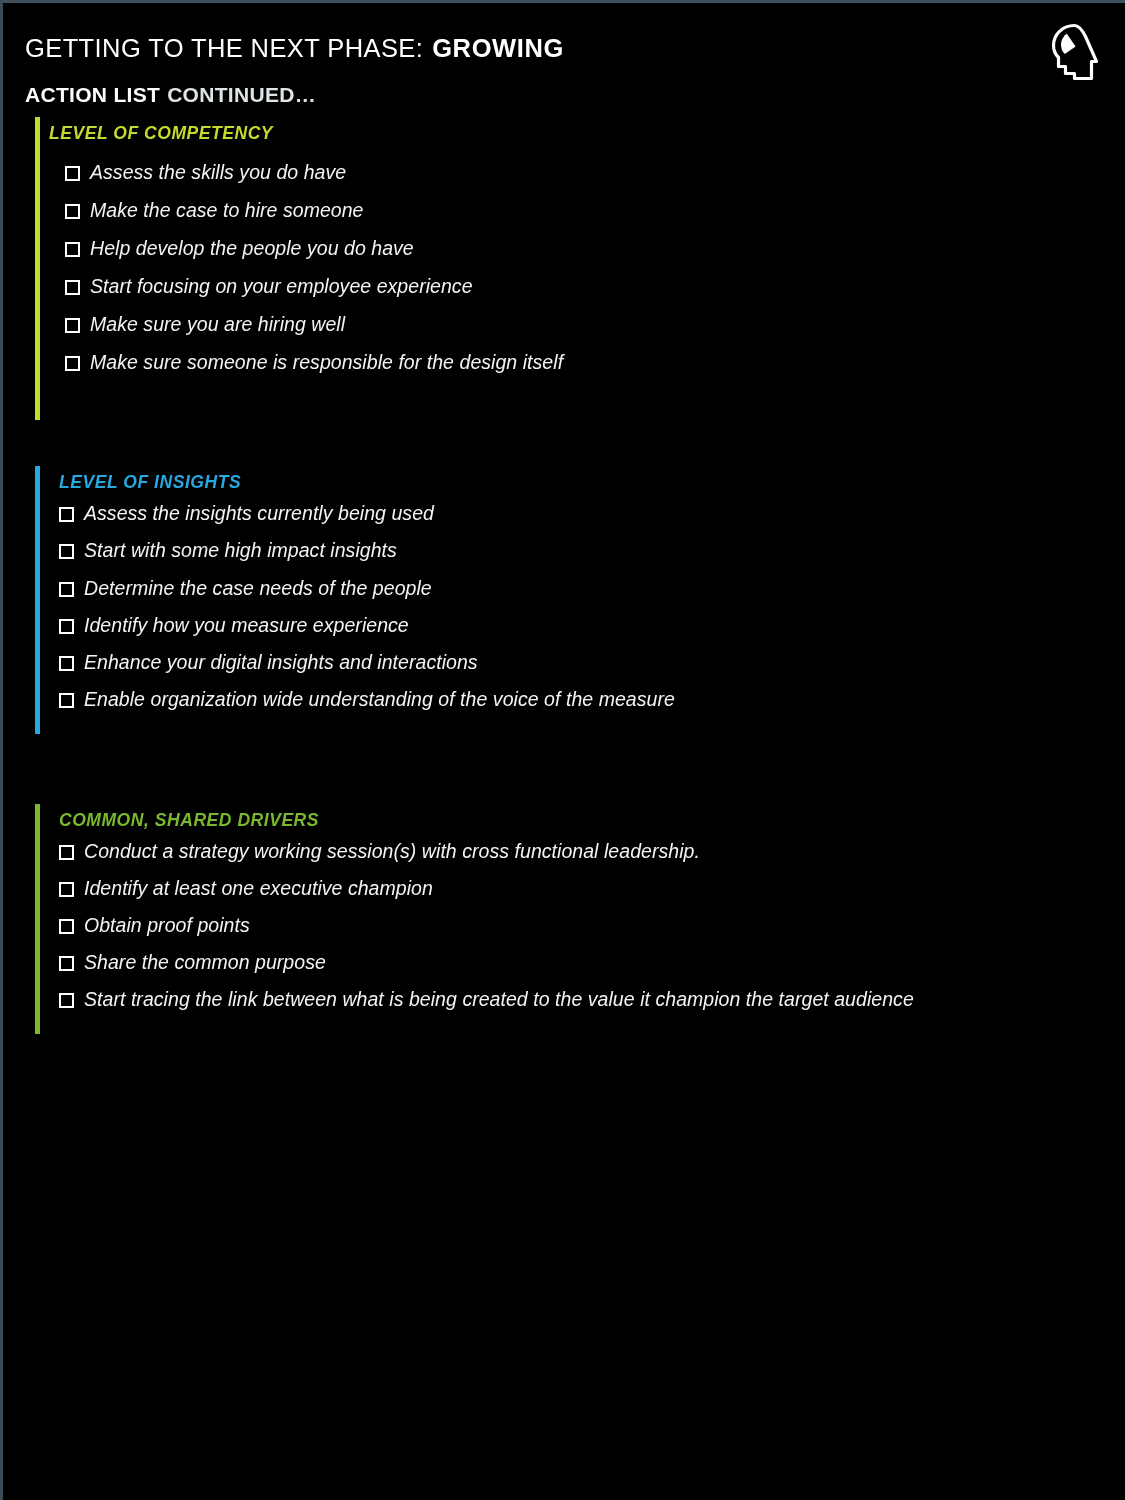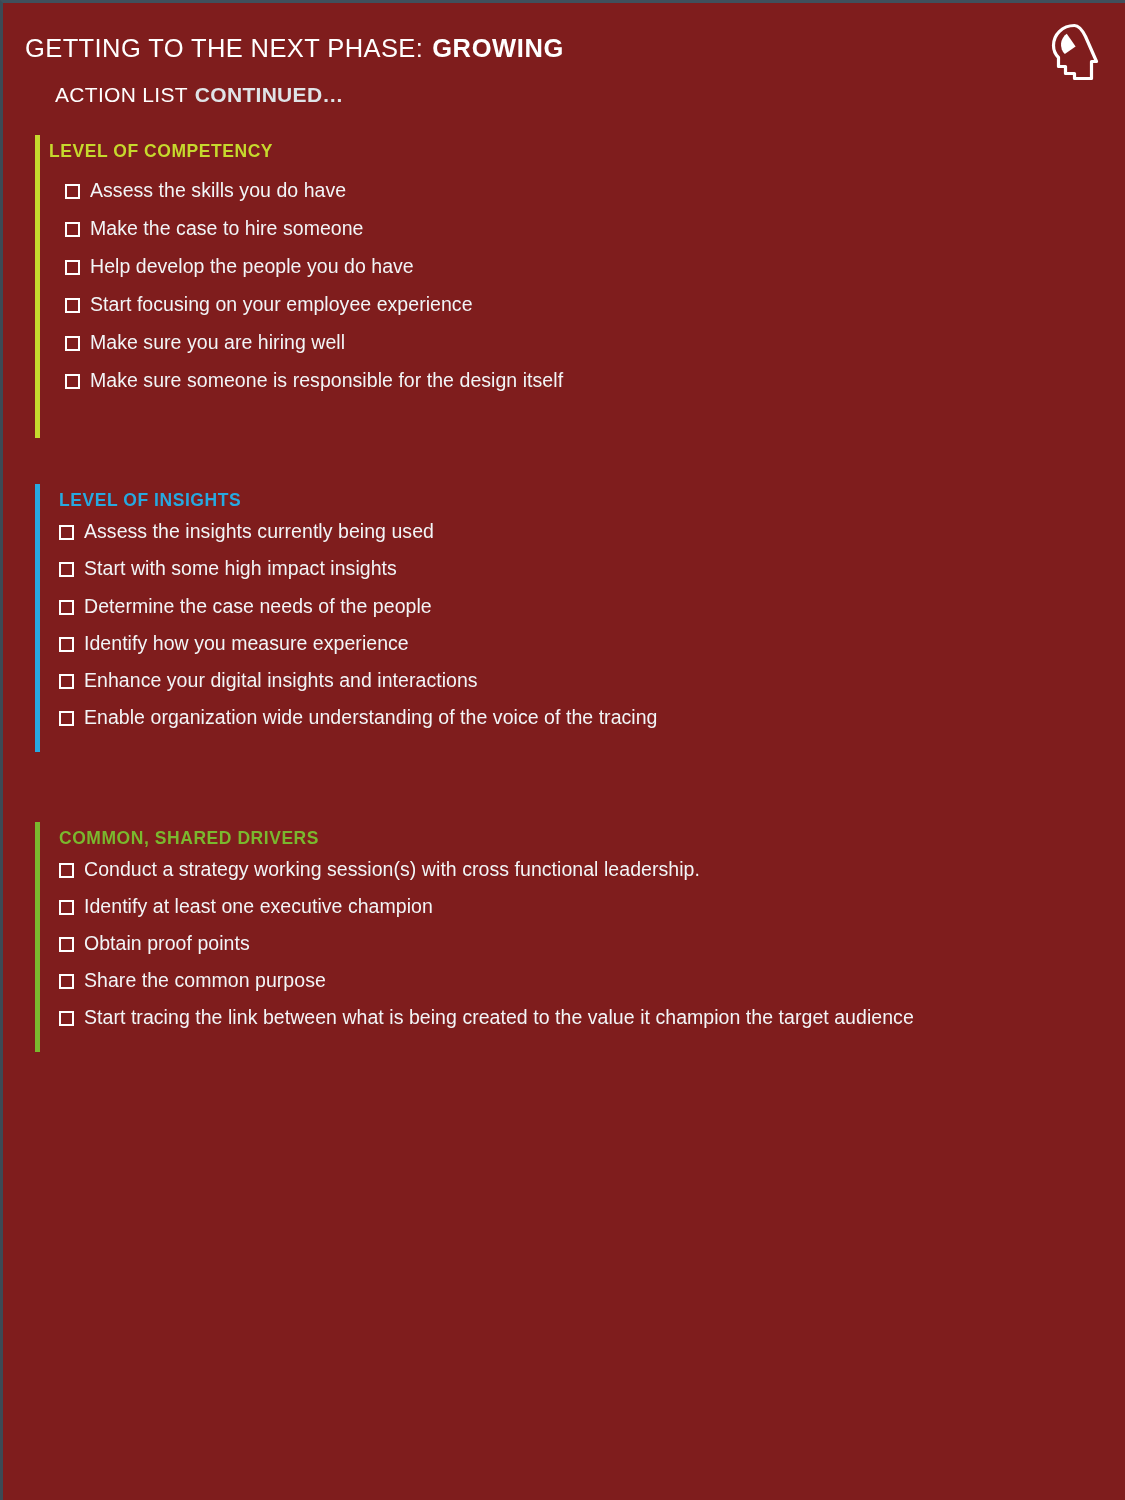--- a/index.html
+++ b/index.html
@@ -10,21 +10,21 @@
 
   body {
     font-family: "Liberation Sans", sans-serif;
     -webkit-font-smoothing: antialiased;
   }
 
   #slide {
     position: relative;
     width: 1125px;
     height: 1500px;
-    background: #7f1d1d;
+    background: #000000;
     box-sizing: border-box;
     border-top: 3px solid #40505c;
     border-left: 3px solid #3c4a55;
     overflow: hidden;
   }
 
   
   .header {
     position: absolute;
     top: 30px;
@@ -47,24 +47,23 @@
   }
 
   .title-line-2 {
     margin-top: 17px;
     font-size: 21px;
     color: #e9ecee;
     line-height: 1.2;
     white-space: nowrap;
   }
   .title-line-2 .bold {
-    font-weight: 400;
+    font-weight: 700;
     color: #ffffff;
     letter-spacing: 0.3px;
-    margin-left: 30px;
   }
   .title-line-2 .semi {
     font-weight: 600;
     color: #dfe4e7;
     letter-spacing: 0.3px;
     margin-left: 7px;
   }
 
   
   .logo {
@@ -72,23 +71,24 @@
     top: 18px;
     right: 25px;
     width: 56px;
     height: 62px;
   }
   .logo svg { display: block; width: 100%; height: 100%; }
 
   
   .sections {
     position: absolute;
-    top: 132px;
+    top: 114px;
     left: 32px;
     right: 20px;
+    font-style: italic;
   }
 
   .section {
     position: relative;
     padding-left: 14px;
     margin-bottom: 0;
   }
 
   .accent-bar {
     position: absolute;
@@ -233,21 +233,21 @@
         <li class="item">
           <span class="checkbox"></span>
           <span class="item-text">Identify how you measure experience</span>
         </li>
         <li class="item">
           <span class="checkbox"></span>
           <span class="item-text">Enhance your digital insights and interactions</span>
         </li>
         <li class="item">
           <span class="checkbox"></span>
-          <span class="item-text">Enable organization wide understanding of the voice of the tracing</span>
+          <span class="item-text">Enable organization wide understanding of the voice of the measure</span>
         </li>
       </ul>
     </div>
 
     <div class="gap-2"></div>
 
     <div class="section sec-drivers">
       <div class="accent-bar" style="background:#7ab82e"></div>
       <div class="section-heading" style="color:#7ab82e">COMMON, SHARED DRIVERS</div>
       <ul class="items">

